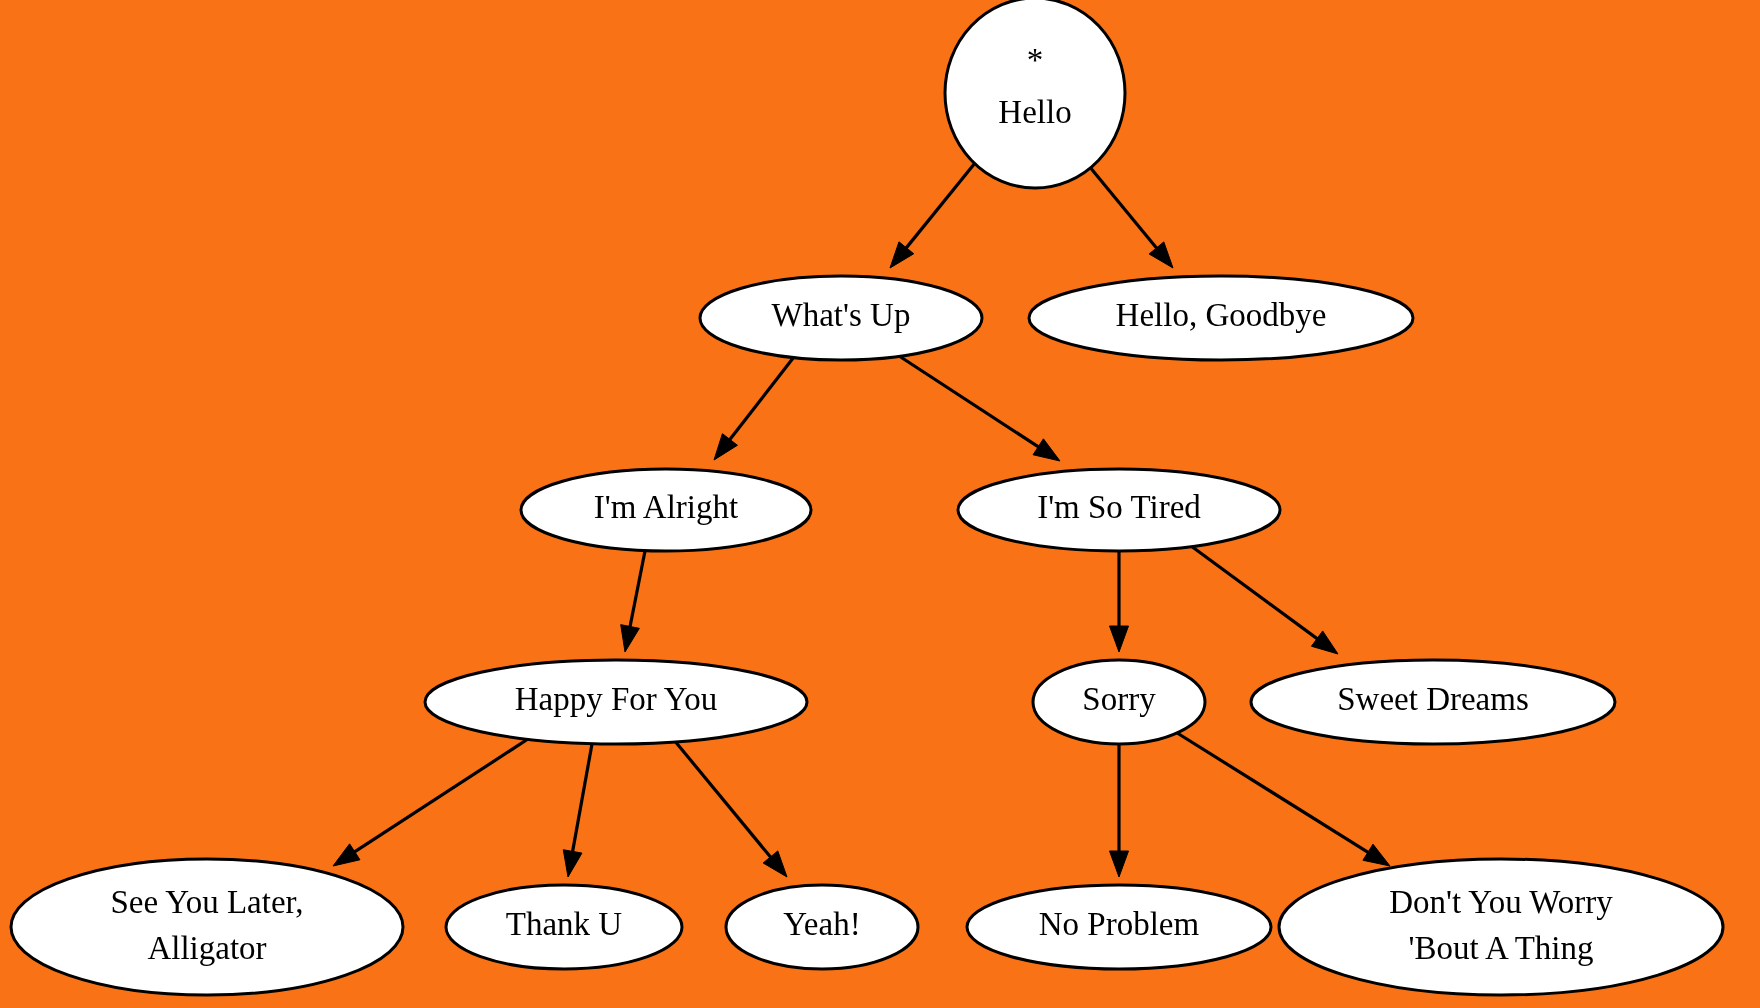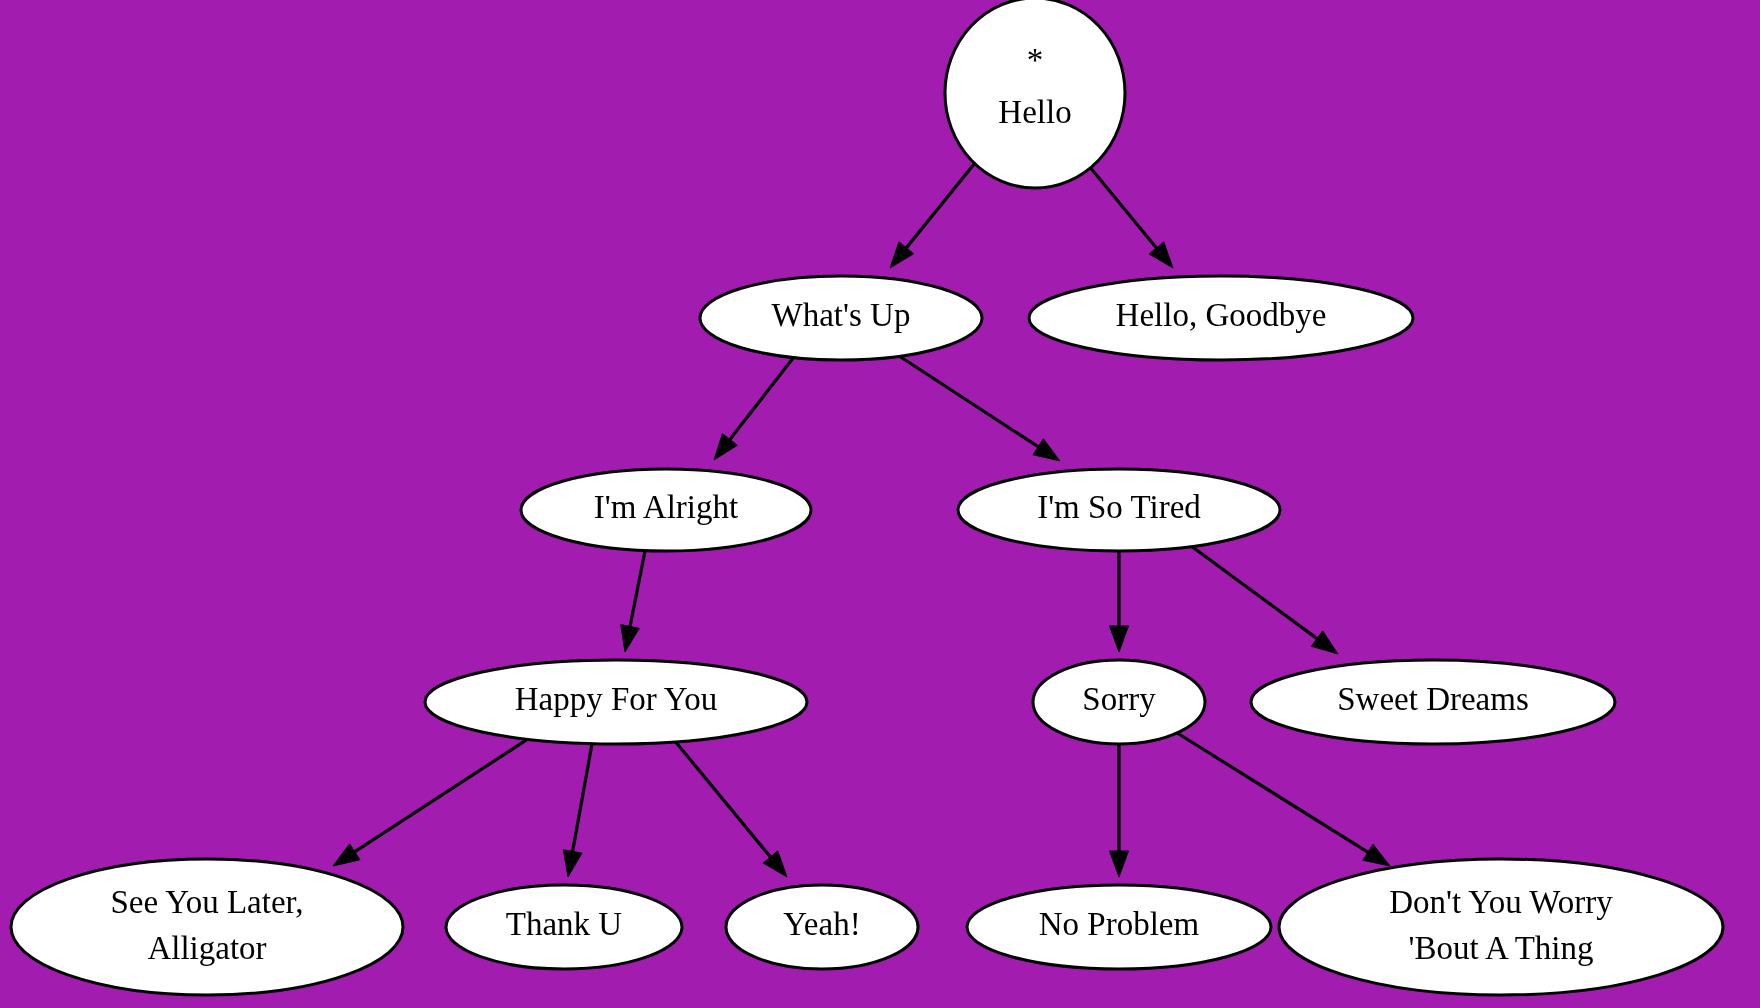--- a/index.html
+++ b/index.html
@@ -10,21 +10,21 @@
   body {
     width: 1760px;
     height: 1008px;
     overflow: hidden;
     font-family: "Liberation Serif", "DejaVu Serif", serif;
   }
   #graph-root {
     position: relative;
     width: 1760px;
     height: 1008px;
-    background: #a21caf;
+    background: #f97316;
   }
   svg#graph-canvas {
     position: absolute;
     top: 0;
     left: 0;
     width: 1760px;
     height: 1008px;
     display: block;
   }
   .node-ellipse {

